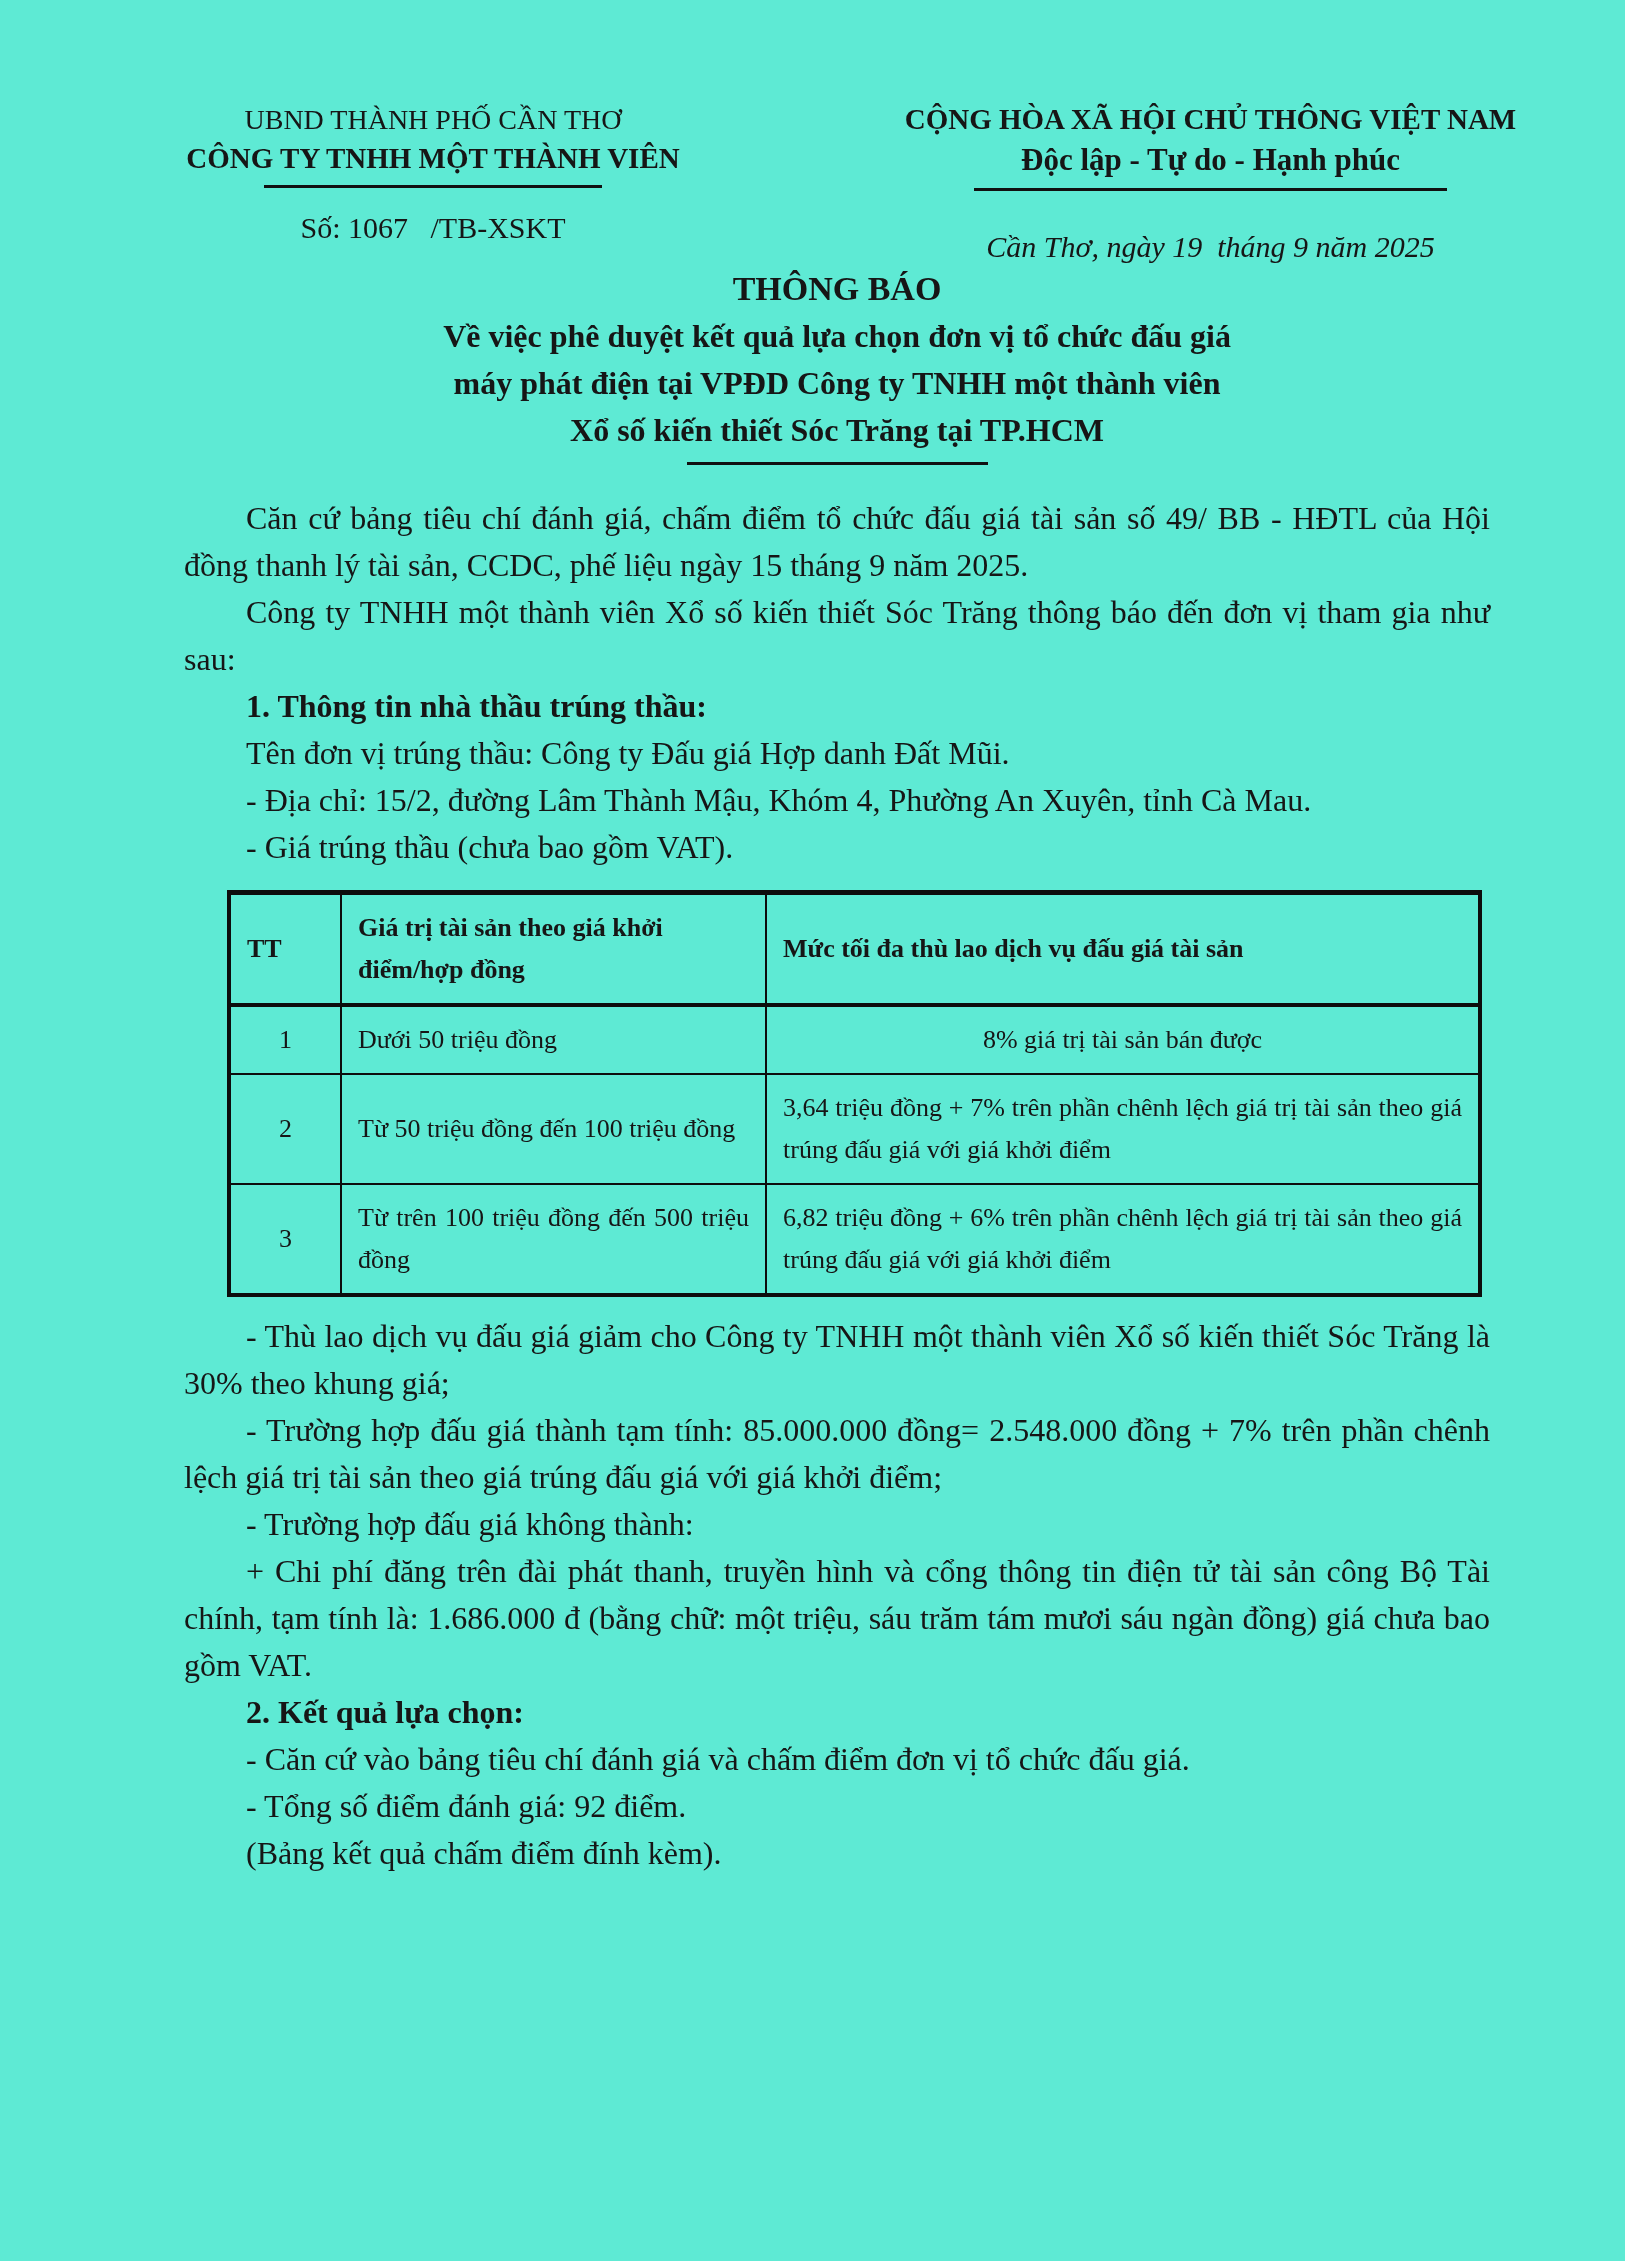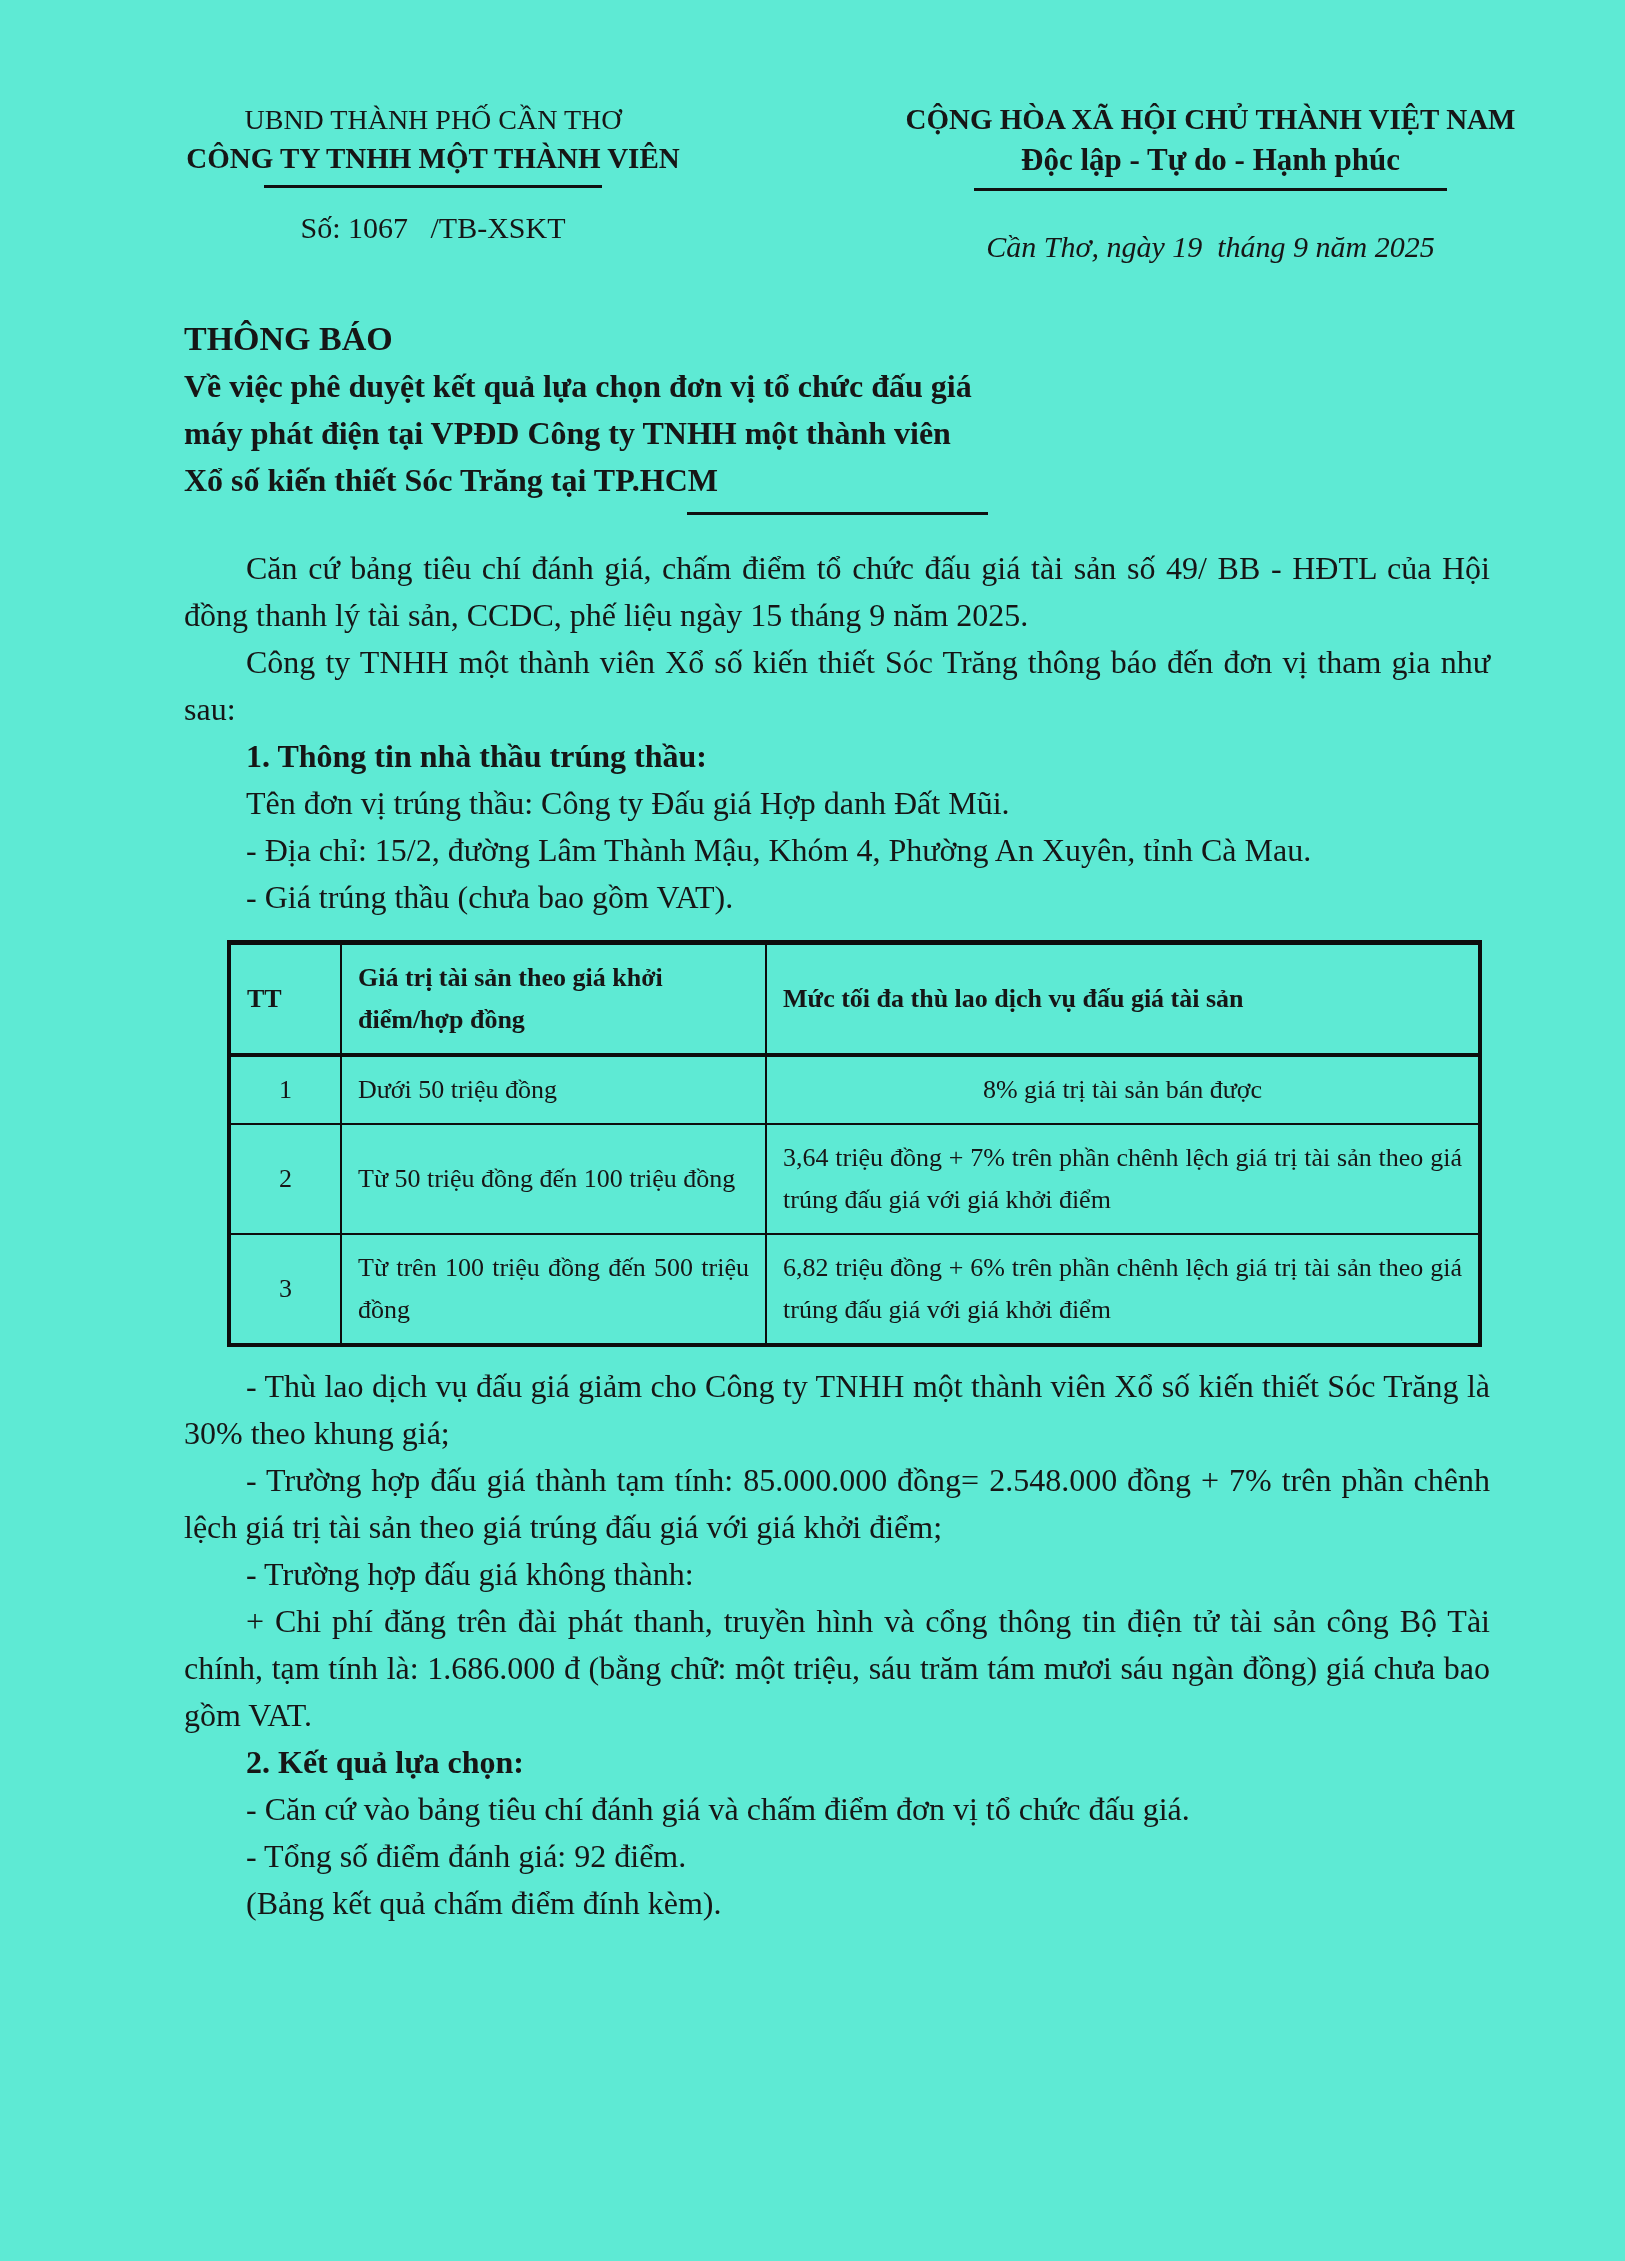--- a/index.html
+++ b/index.html
@@ -18,21 +18,21 @@
   .h-line{font-size:28px;line-height:39px;}
   .h-line.bold{font-weight:bold;font-size:29px;}
   .motto{font-weight:bold;font-size:31px;line-height:42px;}
   .rule{display:block;margin:5.4px auto 0 auto;border-bottom:3.4px solid #111;height:1.4px;}
   .rule-left{width:338px;}
   .rule-right{width:473px;}
   .doc-number{margin-top:23px;font-size:30px;white-space:pre-wrap;}
   .dateline{margin-top:39px;font-size:30px;font-style:italic;white-space:pre-wrap;}
   
   .content{margin:0 135px 0 184px;}
-  .title-block{margin-top:50px;text-align:left;}
+  .title-block{text-align:center;}
   .title-main{font-weight:bold;font-size:34px;line-height:49px;}
   .title-sub{font-weight:bold;font-size:32px;line-height:47px;}
   .rule-title{width:301px;border-bottom:3.4px solid #111;margin-top:6.8px;}
   .body-text{margin-top:30px;}
   .para{margin:0;font-size:32px;line-height:47px;text-align:justify;}
   .para.indent{text-indent:62px;}
   .para.bold{font-weight:bold;}
   
   table.fee{
     border-collapse:collapse;
@@ -63,21 +63,21 @@
 <div class="page">
 
   <div class="header">
     <div class="header-left">
       <div class="h-line">UBND THÀNH PHỐ CẦN THƠ</div>
       <div class="h-line bold">CÔNG TY TNHH MỘT THÀNH VIÊN</div>
       <span class="rule rule-left"></span>
       <div class="doc-number">Số: 1067   /TB-XSKT</div>
     </div>
     <div class="header-right">
-      <div class="h-line bold">CỘNG HÒA XÃ HỘI CHỦ THÀNH VIỆT NAM</div>
+      <div class="h-line bold">CỘNG HÒA XÃ HỘI CHỦ THÔNG VIỆT NAM</div>
       <div class="motto">Độc lập - Tự do - Hạnh phúc</div>
       <span class="rule rule-right"></span>
       <div class="dateline">Cần Thơ, ngày 19  tháng 9 năm 2025</div>
     </div>
   </div>
 
   <div class="content">
 
     <div class="title-block">
       <div class="title-main">THÔNG BÁO</div>

